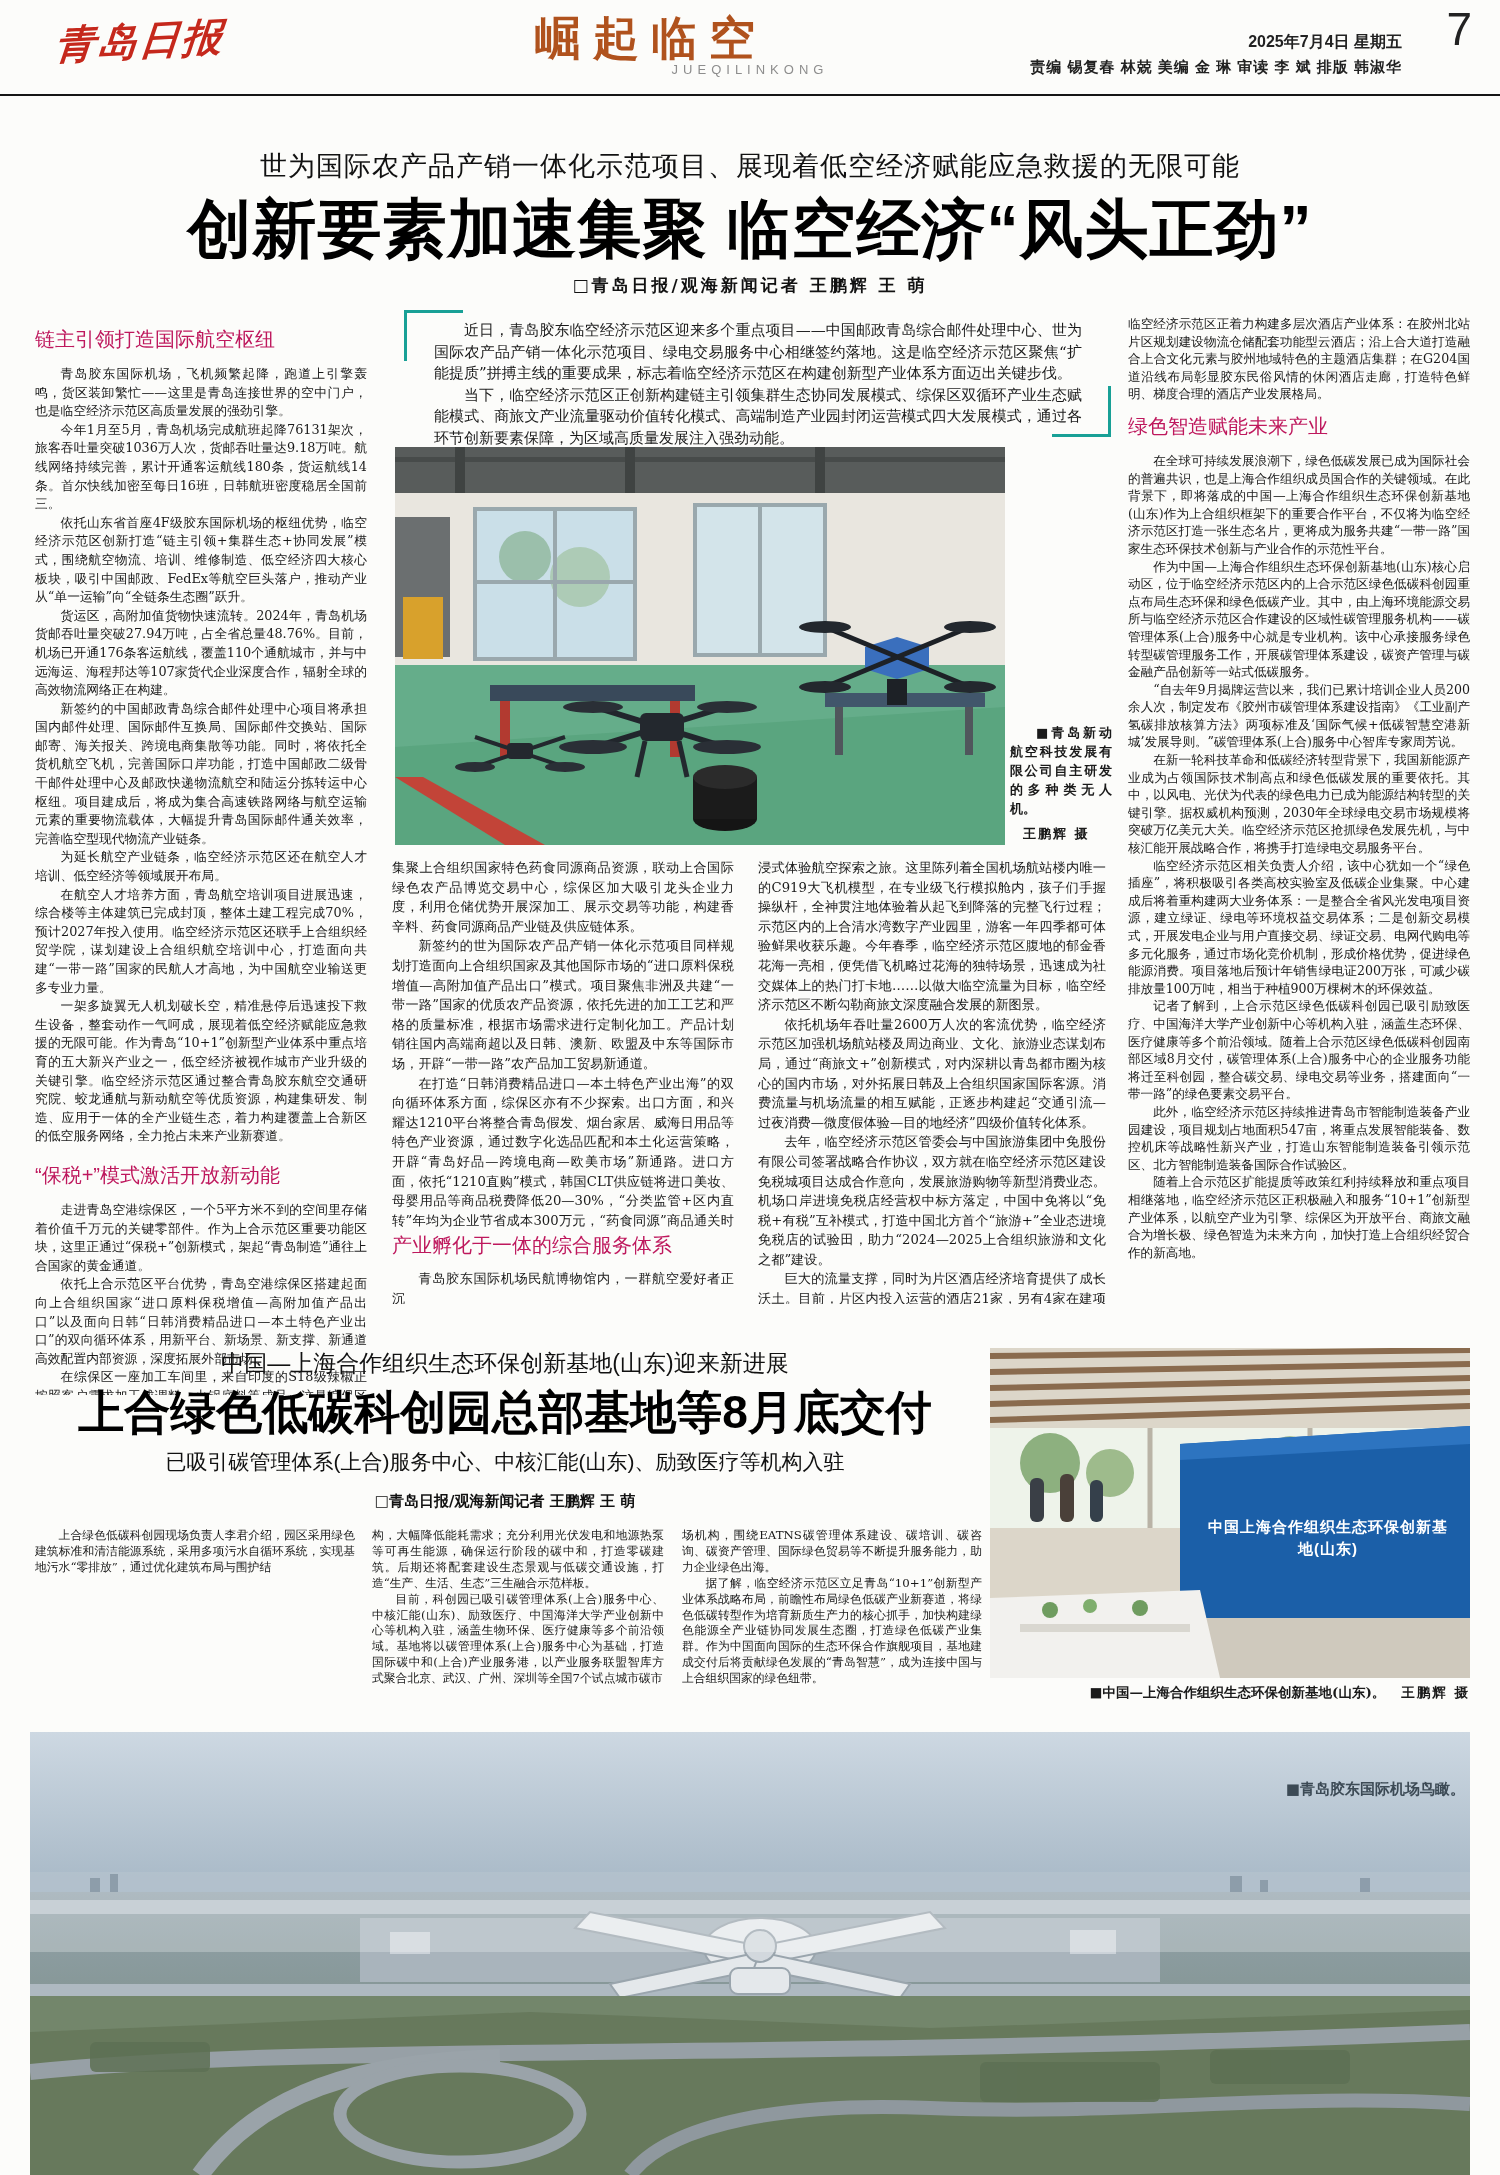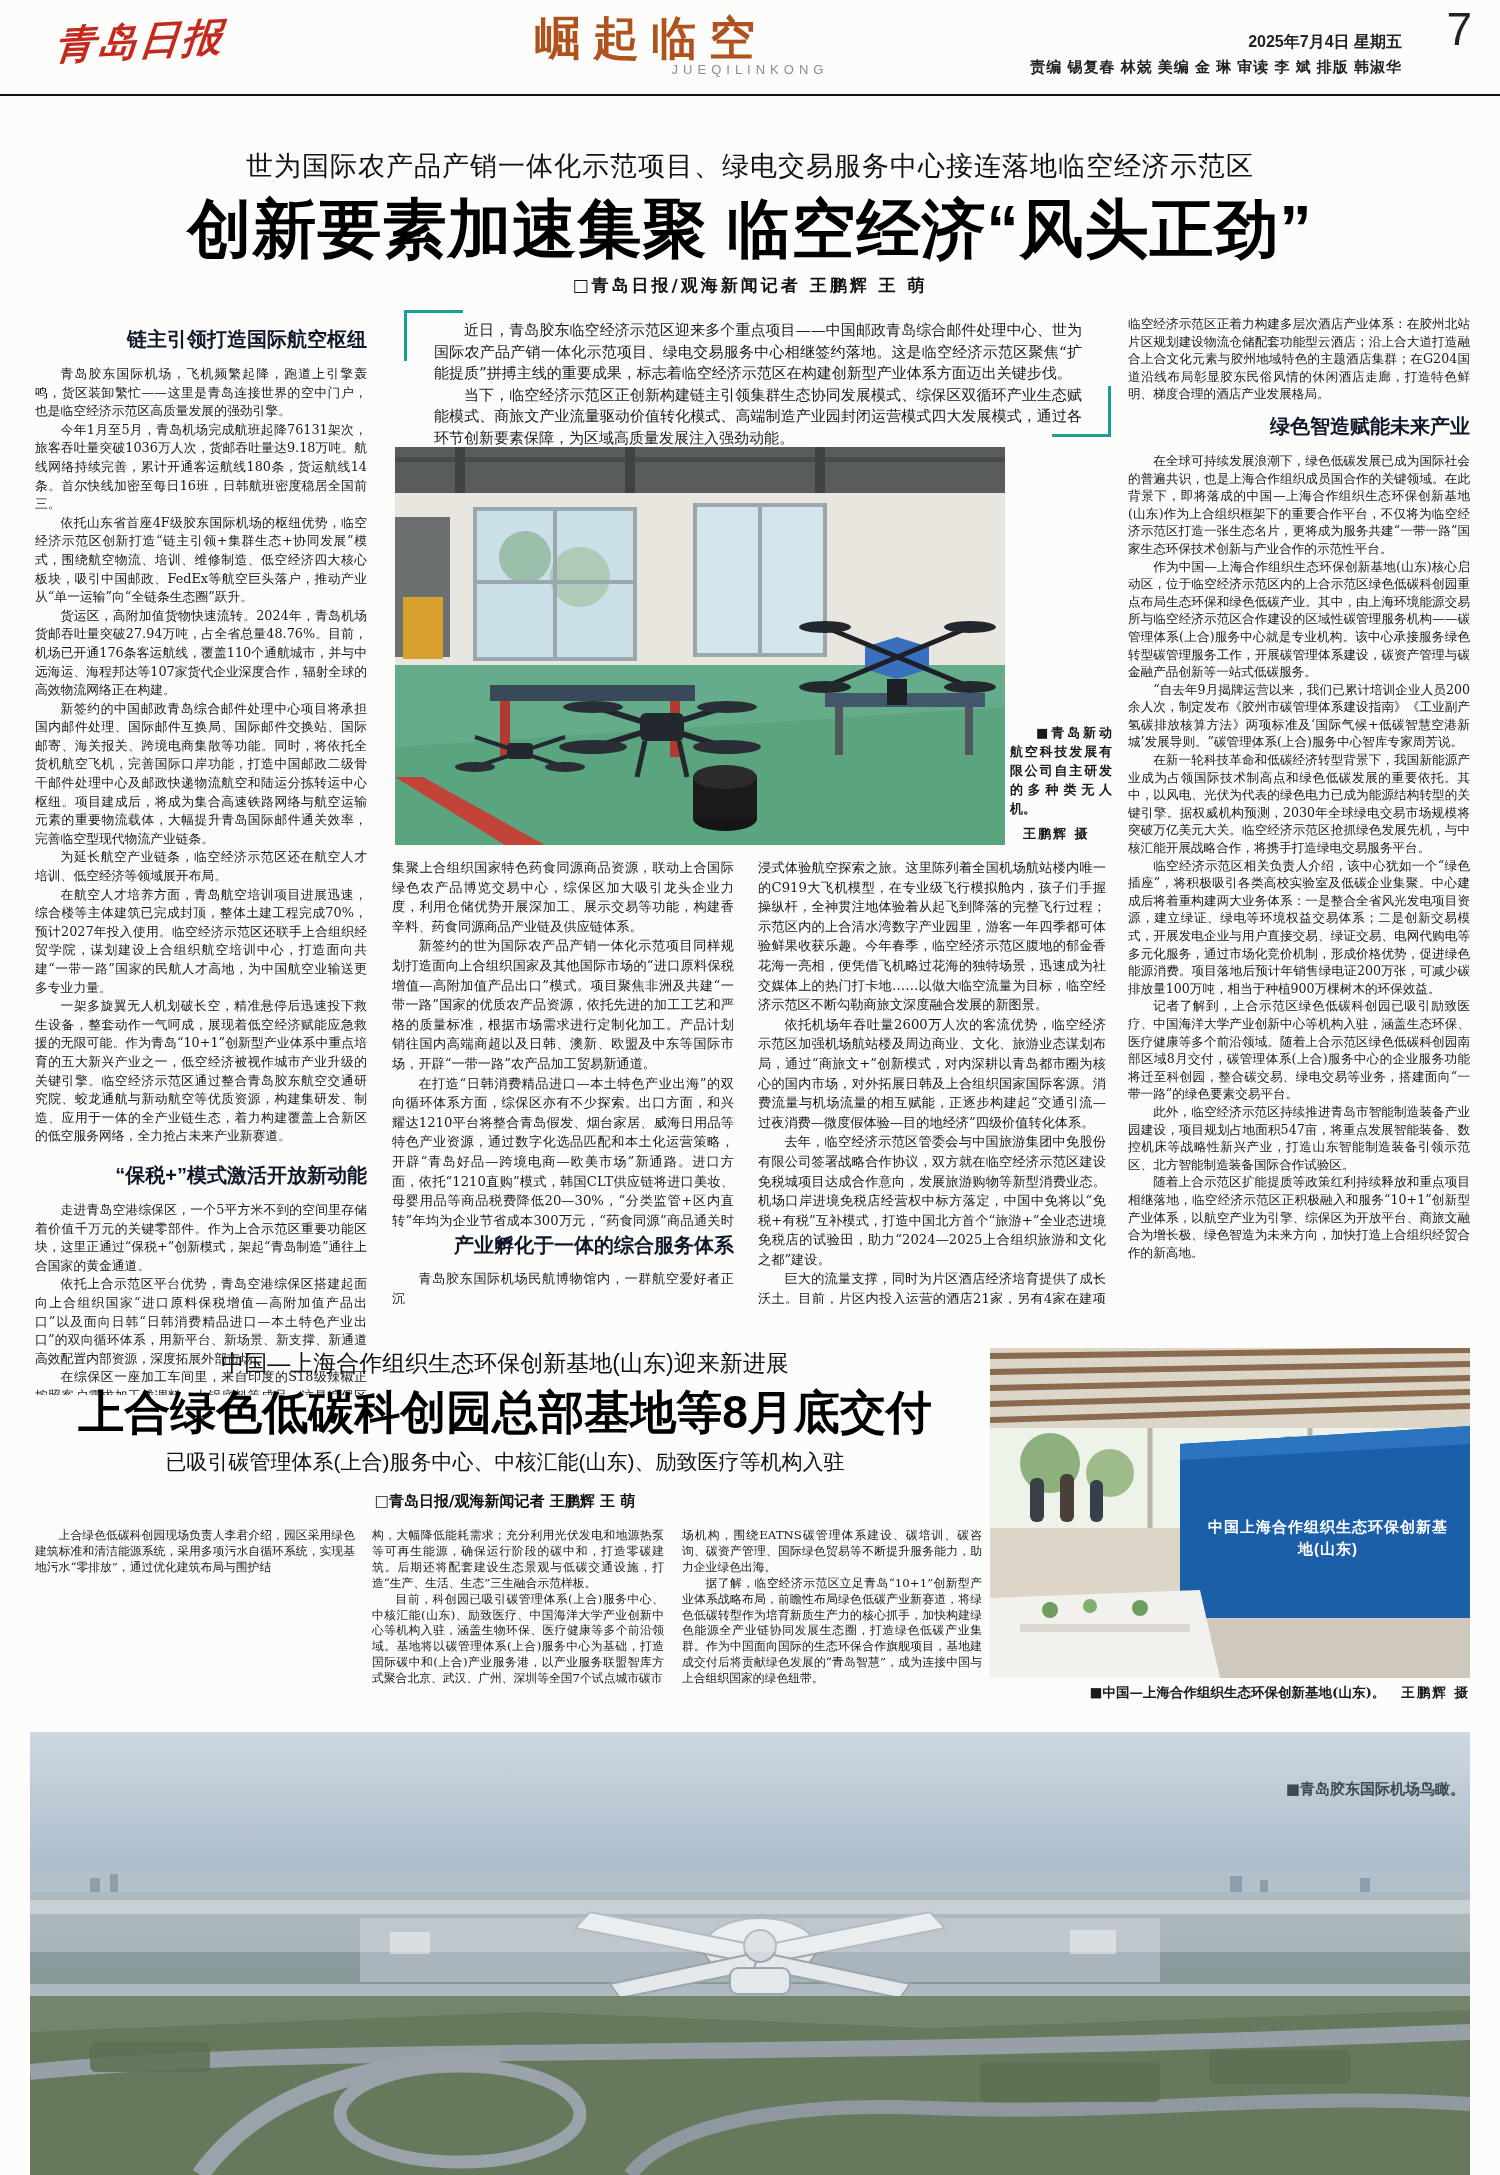--- a/index.html
+++ b/index.html
@@ -37,21 +37,21 @@
   .a1-byline b{letter-spacing:3px;}
   
   .introbox{left:408px;top:314px;width:700px;height:116px;padding:6px 26px;box-sizing:border-box;}
   .introbox p{margin:0;font-size:15px;line-height:21.5px;text-align:justify;text-indent:2em;}
   .corner-tl{left:404px;top:310px;width:56px;height:48px;border-top:3px solid #18a096;border-left:3px solid #18a096;}
   .corner-br{left:1052px;top:386px;width:56px;height:48px;border-bottom:3px solid #18a096;border-right:3px solid #18a096;}
   
   .col{overflow:hidden;}
   .col p{margin:0;text-indent:2em;text-align:justify;color:#191919;}
   .col p.noind{text-indent:0;}
-  .subhead{font-weight:bold;text-align:right;color:#0f172a;font-family:"Liberation Sans","DejaVu Sans",sans-serif;}
+  .subhead{font-weight:normal;text-align:left;color:#be185d;font-family:"Liberation Sans","DejaVu Sans",sans-serif;}
   .c1{left:35px;top:320px;width:332px;height:1075px;}
   .c1 p{font-size:12.8px;line-height:18.6px;}
   .c1 .subhead{font-size:20px;margin:6px 0 12px 0;}
   .c1 .subhead.mid{margin-top:16px;}
   .c2{left:392px;top:858px;width:342px;height:372px;}
   .c2 p{font-size:13.2px;line-height:19.6px;}
   .c2tail{left:392px;top:1232px;width:342px;height:72px;overflow:hidden;}
   .c2tail .subhead{font-size:20px;margin:0 0 10px 0;}
   .c2tail p{margin:0;text-indent:2em;text-align:justify;font-size:13.2px;line-height:19.6px;}
   .c3{left:758px;top:858px;width:348px;height:446px;}
@@ -92,21 +92,21 @@
 <body>
 
 <div class="abs masthead">青岛日报</div>
 <div class="abs section-title sans">崛起临空</div>
 <div class="abs section-pinyin">JUEQILINKONG</div>
 <div class="abs pageno">7</div>
 <div class="abs dateline sans">2025年7月4日  星期五</div>
 <div class="abs credits sans">责编 锡复春 林兢  美编 金 琳  审读 李 斌  排版 韩淑华</div>
 <div class="abs header-rule"></div>
 
-<div class="abs a1-kicker sans center">世为国际农产品产销一体化示范项目、绿电交易服务中心接连落地临空经济示范区</div>
+<div class="abs a1-kicker sans center">世为国际农产品产销一体化示范项目、展现着低空经济赋能应急救援的无限可能</div>
 <div class="abs a1-headline sans center">创新要素加速集聚  临空经济“风头正劲”</div>
 <div class="abs a1-byline center"><b>□青岛日报/观海新闻记者  王鹏辉  王 萌</b></div>
 
 <div class="abs corner-tl"></div>
 <div class="abs corner-br"></div>
 <div class="abs introbox">
   <p>近日，青岛胶东临空经济示范区迎来多个重点项目——中国邮政青岛综合邮件处理中心、世为国际农产品产销一体化示范项目、绿电交易服务中心相继签约落地。这是临空经济示范区聚焦“扩能提质”拼搏主线的重要成果，标志着临空经济示范区在构建创新型产业体系方面迈出关键步伐。</p>
   <p>当下，临空经济示范区正创新构建链主引领集群生态协同发展模式、综保区双循环产业生态赋能模式、商旅文产业流量驱动价值转化模式、高端制造产业园封闭运营模式四大发展模式，通过各环节创新要素保障，为区域高质量发展注入强劲动能。</p>
 </div>
 

